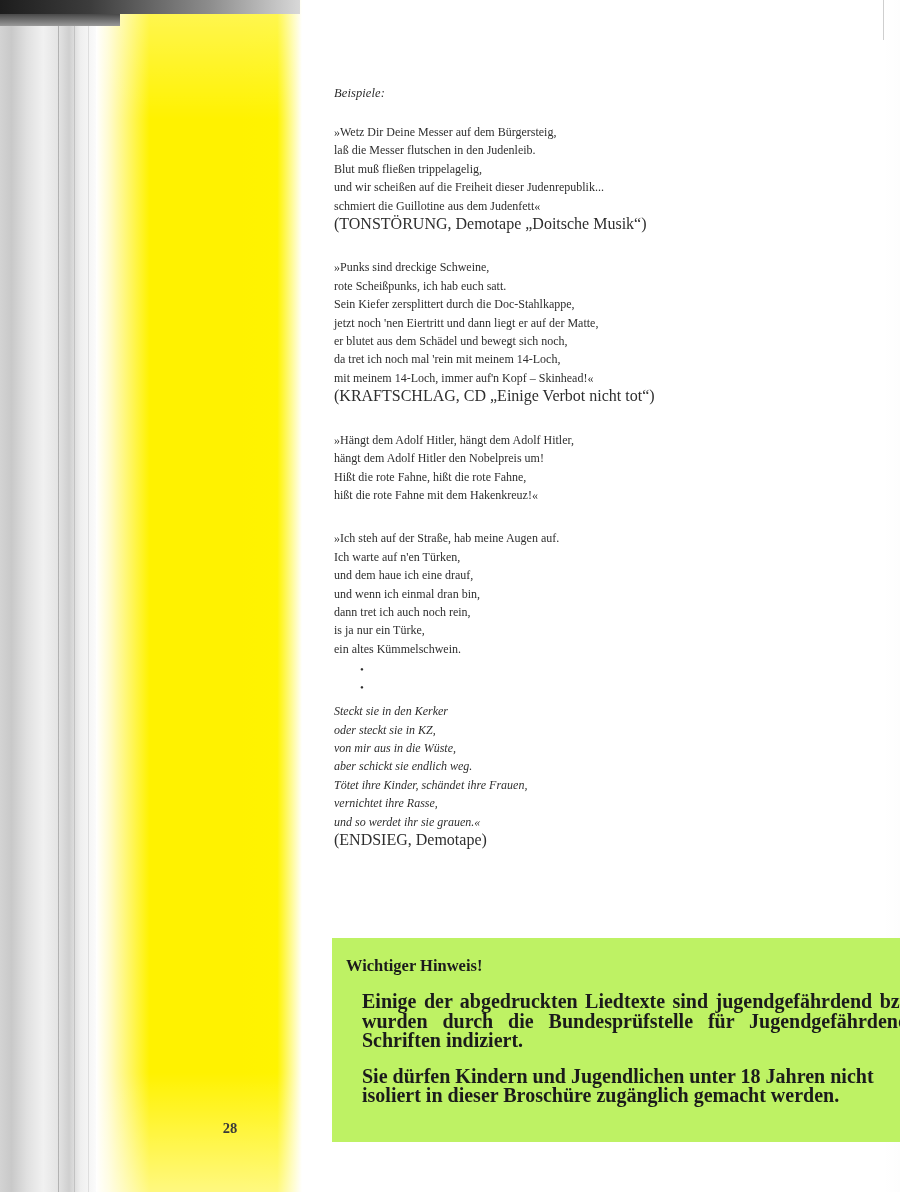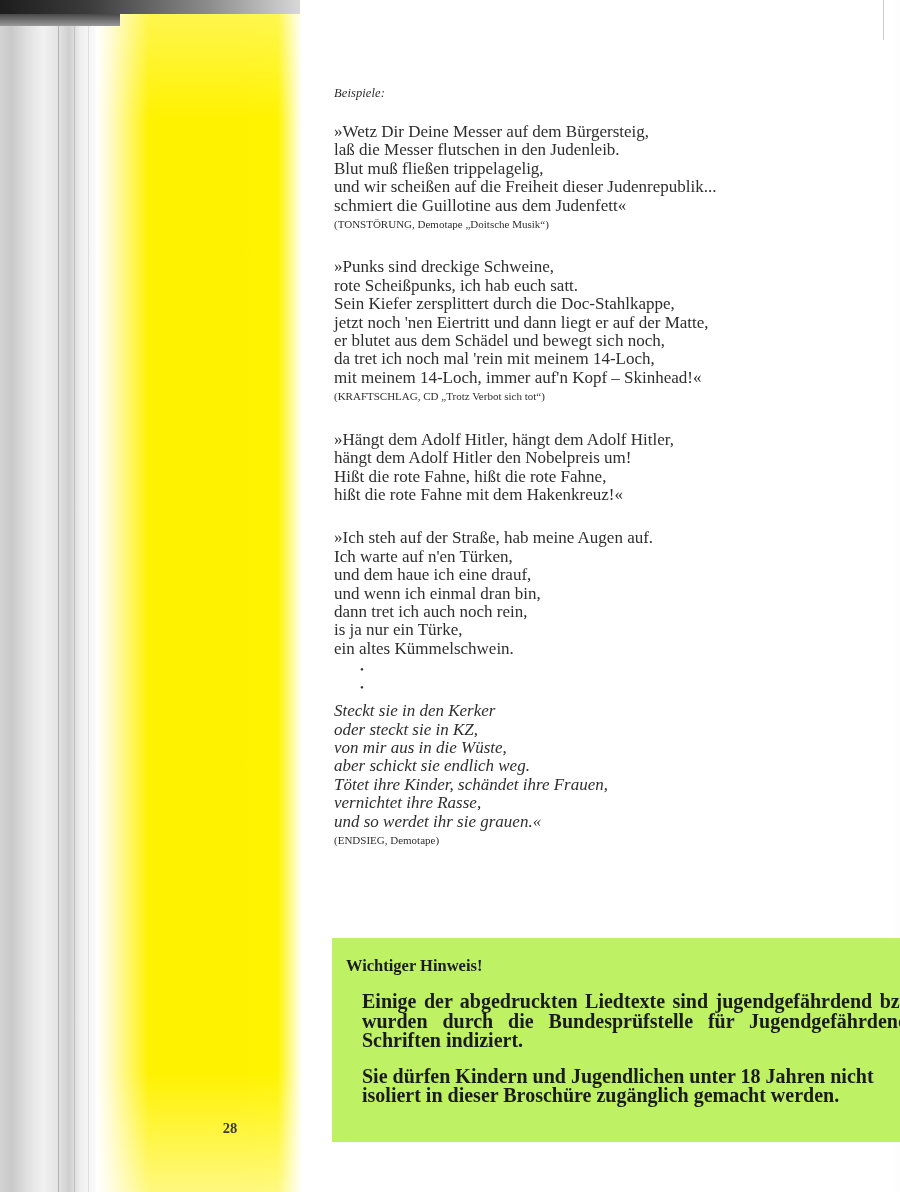--- a/index.html
+++ b/index.html
@@ -117,28 +117,28 @@
 
   .caption {
     font-style: italic;
     font-size: 12.5px;
     color: #2b2b2b;
     margin: 0 0 22px 0;
     letter-spacing: .1px;
   }
 
   .quote-block {
-    font-size: 17px;
+    font-size: 12px;
     line-height: 18.4px;
     color: #2e2e2e;
     margin: 0 0 25px 0;
     white-space: pre-line;
   }
   .source {
-    font-size: 11px;
+    font-size: 16px;
     line-height: 18.4px;
     color: #2e2e2e;
   }
 
   .bullets {
     margin: 2px 0 6px 0;
     padding: 0 0 0 26px;
     list-style: none;
   }
   .bullets li {
@@ -222,21 +222,21 @@
 schmiert die Guillotine aus dem Judenfett«</div>
     <div class="source" style="margin-top:-25px;margin-bottom:25px;">(TONSTÖRUNG, Demotape „Doitsche Musik“)</div>
 
     <div class="quote-block">»Punks sind dreckige Schweine,
 rote Scheißpunks, ich hab euch satt.
 Sein Kiefer zersplittert durch die Doc-Stahlkappe,
 jetzt noch 'nen Eiertritt und dann liegt er auf der Matte,
 er blutet aus dem Schädel und bewegt sich noch,
 da tret ich noch mal 'rein mit meinem 14-Loch,
 mit meinem 14-Loch, immer auf'n Kopf – Skinhead!«</div>
-    <div class="source" style="margin-top:-25px;margin-bottom:25px;">(KRAFTSCHLAG, CD „Trotz Verbot sich tot“)</div>
+    <div class="source" style="margin-top:-25px;margin-bottom:25px;">(KRAFTSCHLAG, CD „Einige Verbot nicht tot“)</div>
 
     <div class="quote-block">»Hängt dem Adolf Hitler, hängt dem Adolf Hitler,
 hängt dem Adolf Hitler den Nobelpreis um!
 Hißt die rote Fahne, hißt die rote Fahne,
 hißt die rote Fahne mit dem Hakenkreuz!«</div>
 
     <div class="quote-block" style="margin-bottom:2px;">»Ich steh auf der Straße, hab meine Augen auf.
 Ich warte auf n'en Türken,
 und dem haue ich eine drauf,
 und wenn ich einmal dran bin,

